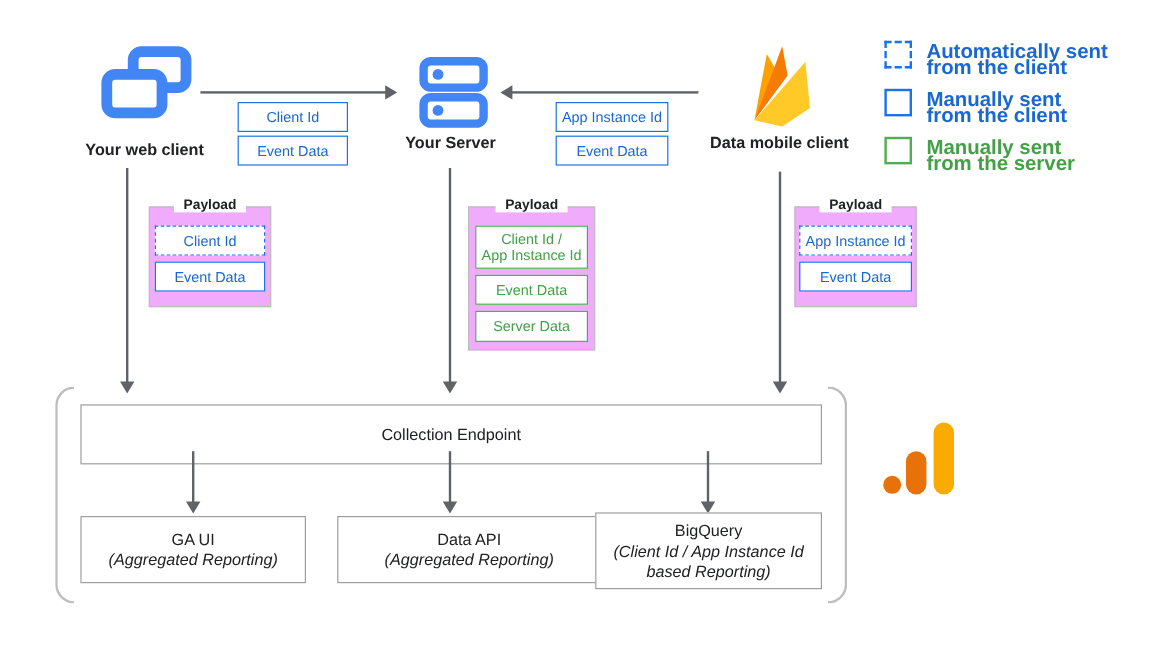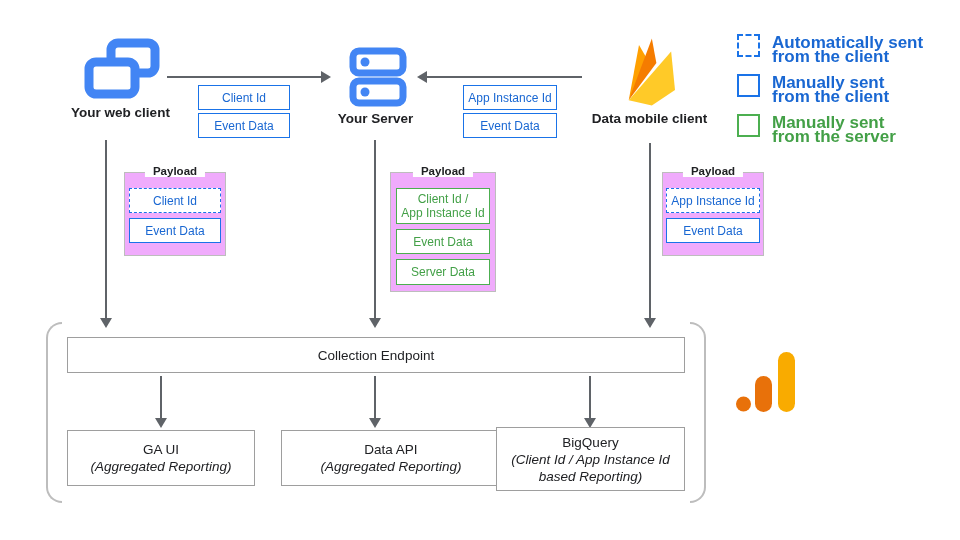--- a/index.html
+++ b/index.html
@@ -57,21 +57,21 @@
 </style>
 </head>
 <body>
 
 <div id="canvas">
 
   <svg style="position:absolute;left:84px;top:38px;" width="76" height="68" viewBox="0 0 76 68">
     <rect x="27" y="5" width="44" height="30" rx="7" fill="#fff" stroke="#4285F4" stroke-width="9"></rect>
     <rect x="5" y="24" width="46" height="32" rx="7" fill="#fff" stroke="#4285F4" stroke-width="9"></rect>
   </svg>
-  <div class="node-label" style="left:38px;top:105px;width:165px;">Your web client</div>
+  <div class="node-label" style="left:38px;top:117px;width:165px;">Your web client</div>
 
   <svg style="position:absolute;left:349px;top:47px;" width="58" height="60" viewBox="0 0 58 60">
     <rect x="4" y="4" width="50" height="22" rx="6" fill="#fff" stroke="#4285F4" stroke-width="7"></rect>
     <circle cx="16" cy="15" r="4.5" fill="#4285F4"></circle>
     <rect x="4" y="34" width="50" height="22" rx="6" fill="#fff" stroke="#4285F4" stroke-width="7"></rect>
     <circle cx="16" cy="45" r="4.5" fill="#4285F4"></circle>
   </svg>
   <div class="node-label" style="left:318px;top:111px;width:115px;">Your Server</div>
 
   <svg style="position:absolute;left:616px;top:36px;" width="64" height="72" viewBox="0 0 48 56">
@@ -127,21 +127,21 @@
 
   <div class="payload" style="left:662px;top:172px;width:102px;height:84px;">
     <span class="payload-title">Payload</span>
     <div class="tag auto_client" style="width:94px;height:25px;">App Instance Id</div>
     <div class="tag manual_client" style="width:94px;height:25px;">Event Data</div>
   </div>
 
   <div class="bracket lb" style="left:46px;top:322px;"></div>
   <div class="bracket rb" style="left:690px;top:322px;"></div>
 
-  <div class="gbox" style="left:67px;top:337px;width:618px;height:36px;">
+  <div class="gbox" style="left:67px;top:337px;width:618px;height:50px;">
     <span>Collection Endpoint</span>
   </div>
 
   <div class="varrow" style="left:160px;top:376px;height:44px;"></div>
   <div class="varrow" style="left:374px;top:376px;height:44px;"></div>
   <div class="varrow" style="left:589px;top:376px;height:44px;"></div>
 
   <div class="gbox" style="left:67px;top:430px;width:188px;height:56px;">
     <span>GA UI</span>
     <span class="sub">(Aggregated Reporting)</span>

